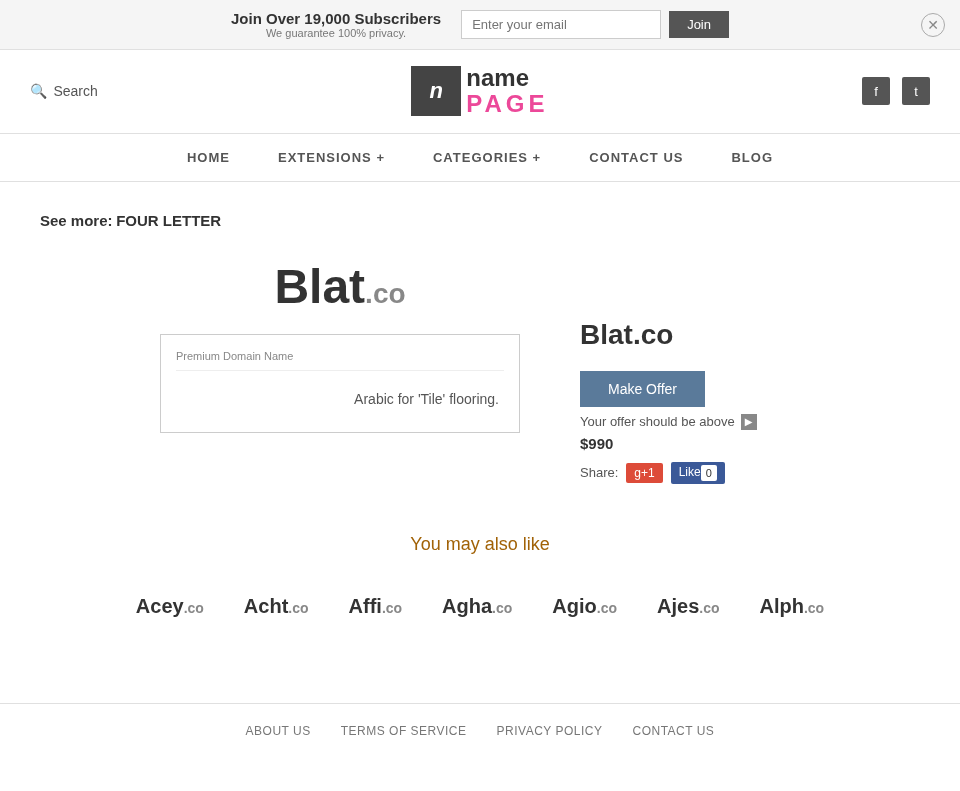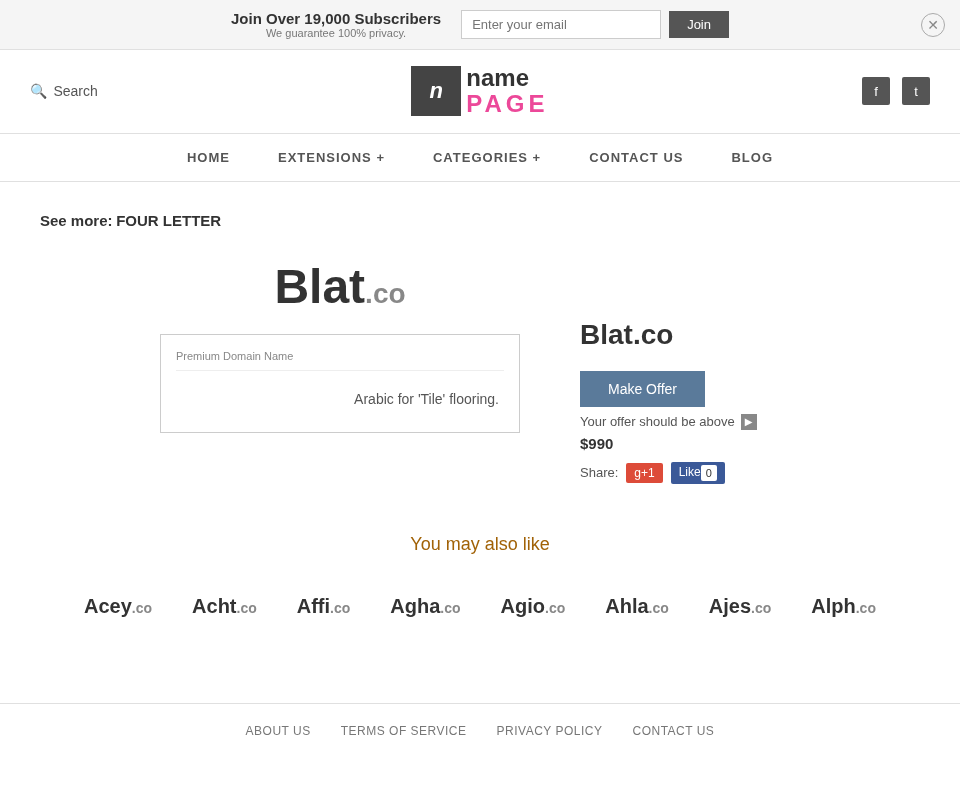--- a/index.html
+++ b/index.html
@@ -362,23 +362,20 @@
       <div class="similar-domain">
         <span>Affi</span><span class="tld">.co</span>
       </div>
       <div class="similar-domain">
         <span>Agha</span><span class="tld">.co</span>
       </div>
       <div class="similar-domain">
         <span>Agio</span><span class="tld">.co</span>
       </div>
       <div class="similar-domain">
-        <span>Ahla</span><span class="tld">.co</span>
-      </div>
-      <div class="similar-domain">
         <span>Ajes</span><span class="tld">.co</span>
       </div>
       <div class="similar-domain">
         <span>Alph</span><span class="tld">.co</span>
       </div>
     </div>
   </div>
 
 </div>
 

